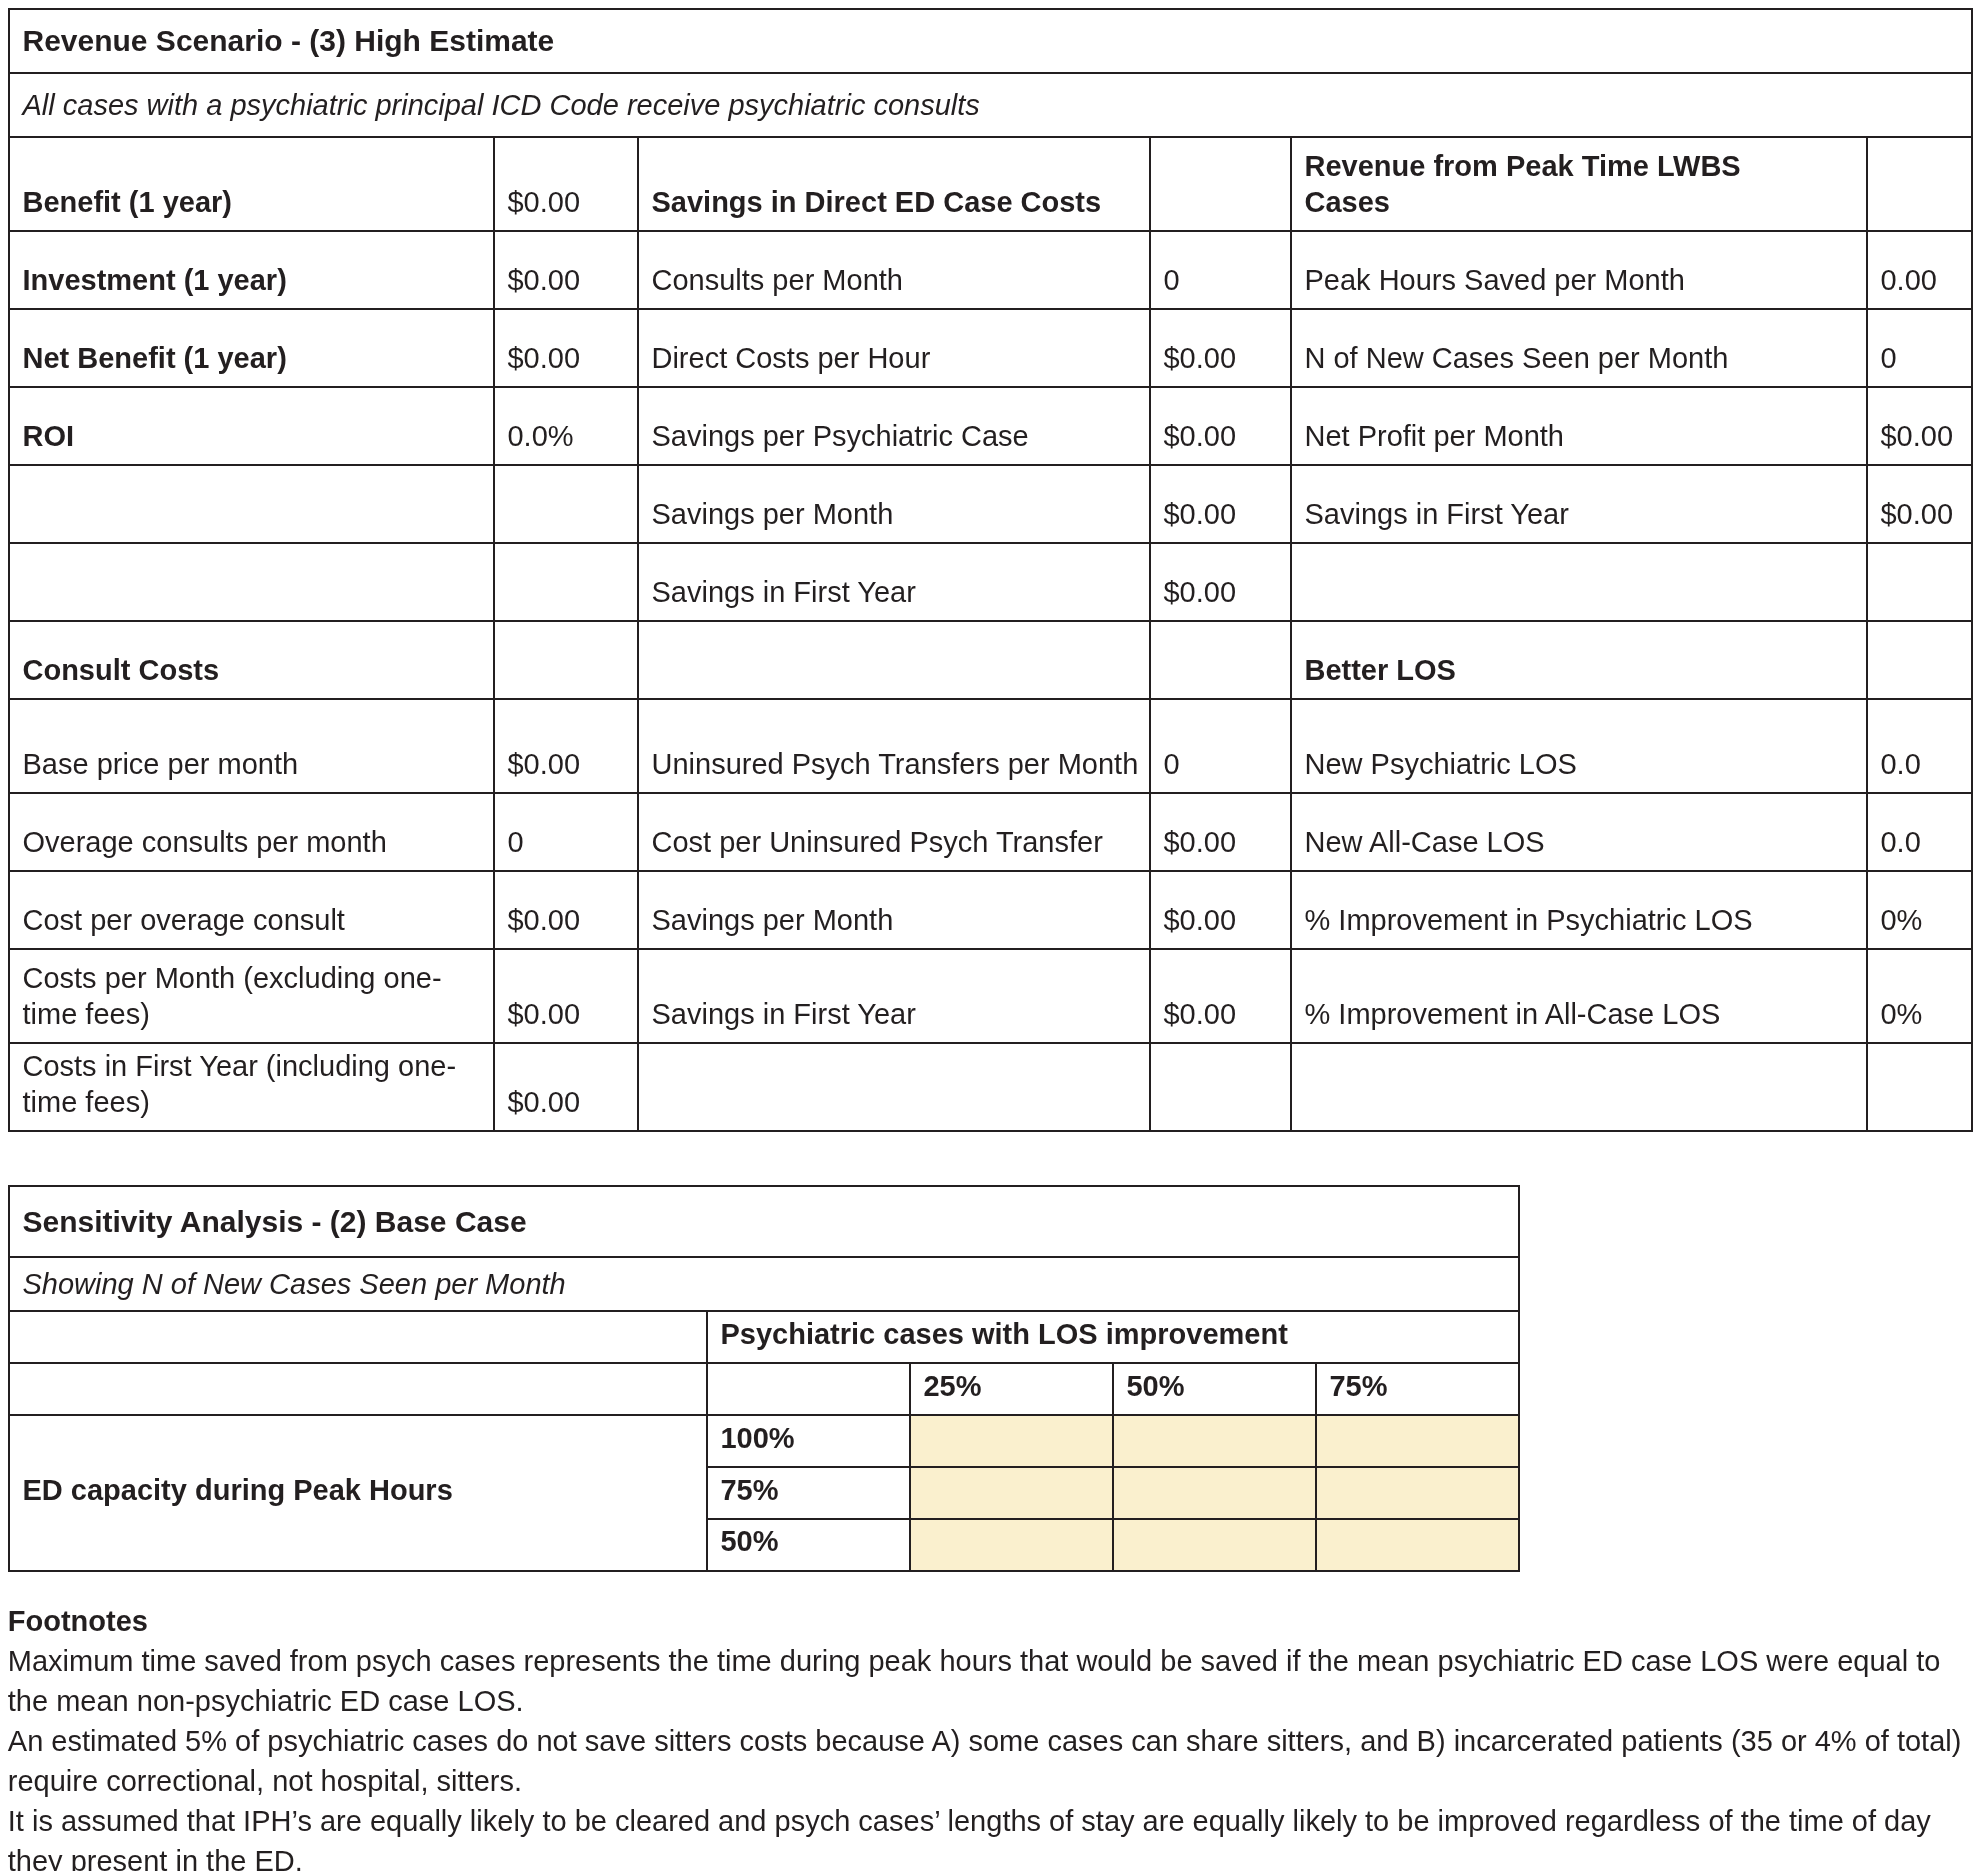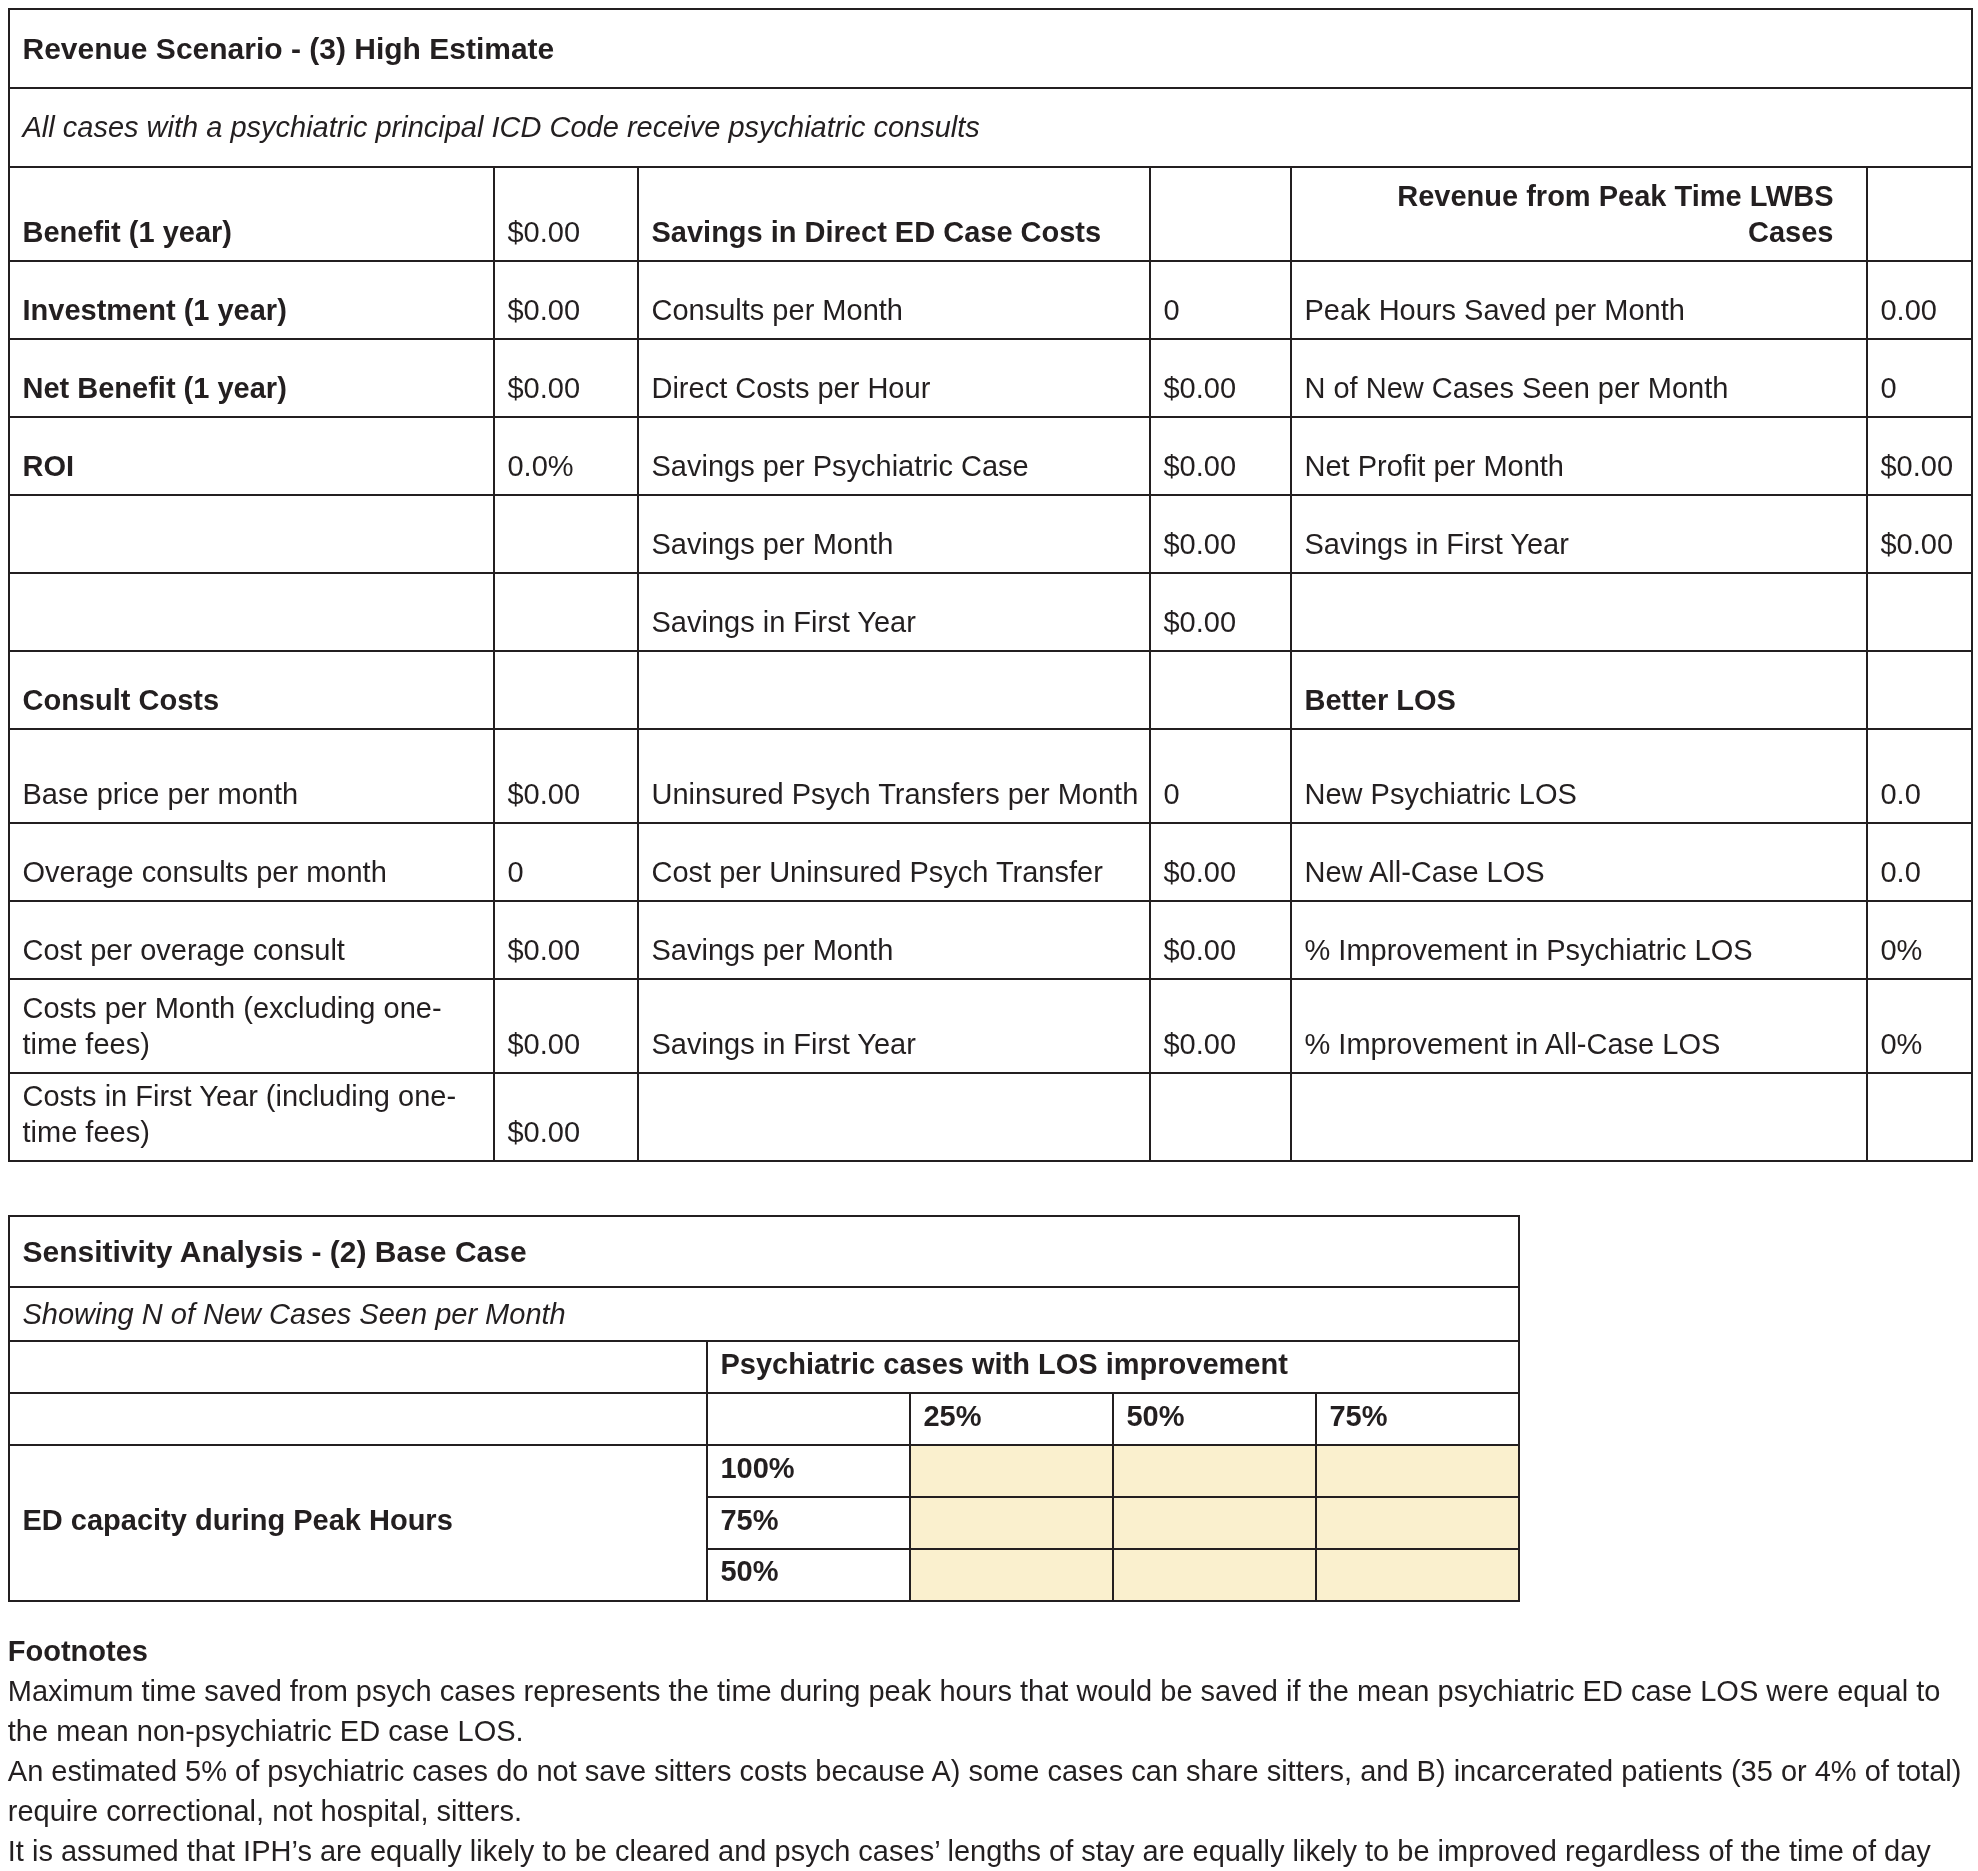--- a/index.html
+++ b/index.html
@@ -17,23 +17,23 @@
     font-size:29px;line-height:1.25;word-wrap:break-word;
   }
   .t1{width:1963px;}
   .t2{width:1509px;margin-top:53px;border-radius:16px;}
   .ttl{font-size:30px;font-weight:bold;vertical-align:middle;padding:7.8px 12.7px;}
   .sub{font-style:italic;vertical-align:middle;padding:7.8px 12.7px;}
   .b{font-weight:bold;}
   .ctr{}
   .mid{vertical-align:middle;}
   .hl{background:#FAF0CE;}
-  .cw{display:inline-block;max-width:529px;text-align:right;}
+  .cw{display:inline-block;max-width:529px;}
   tr.h50{height:49px;} tr.h52{height:51px;} tr.h62{height:78px;}
-  tr.h66{height:79px;} tr.h72{height:71px;} tr.h88{height:86px;} tr.h96{height:94px;}
+  tr.h66{height:64px;} tr.h72{height:71px;} tr.h88{height:86px;} tr.h96{height:94px;}
   .fns{margin-top:29px;width:1963px;}
   .fns .hd{font-weight:bold;font-size:29px;line-height:1.4;}
   .fns p{margin:0;font-size:29px;line-height:1.38;}
 </style>
 </head>
 <body>
 
 <div>
 
   <table class="t1">

